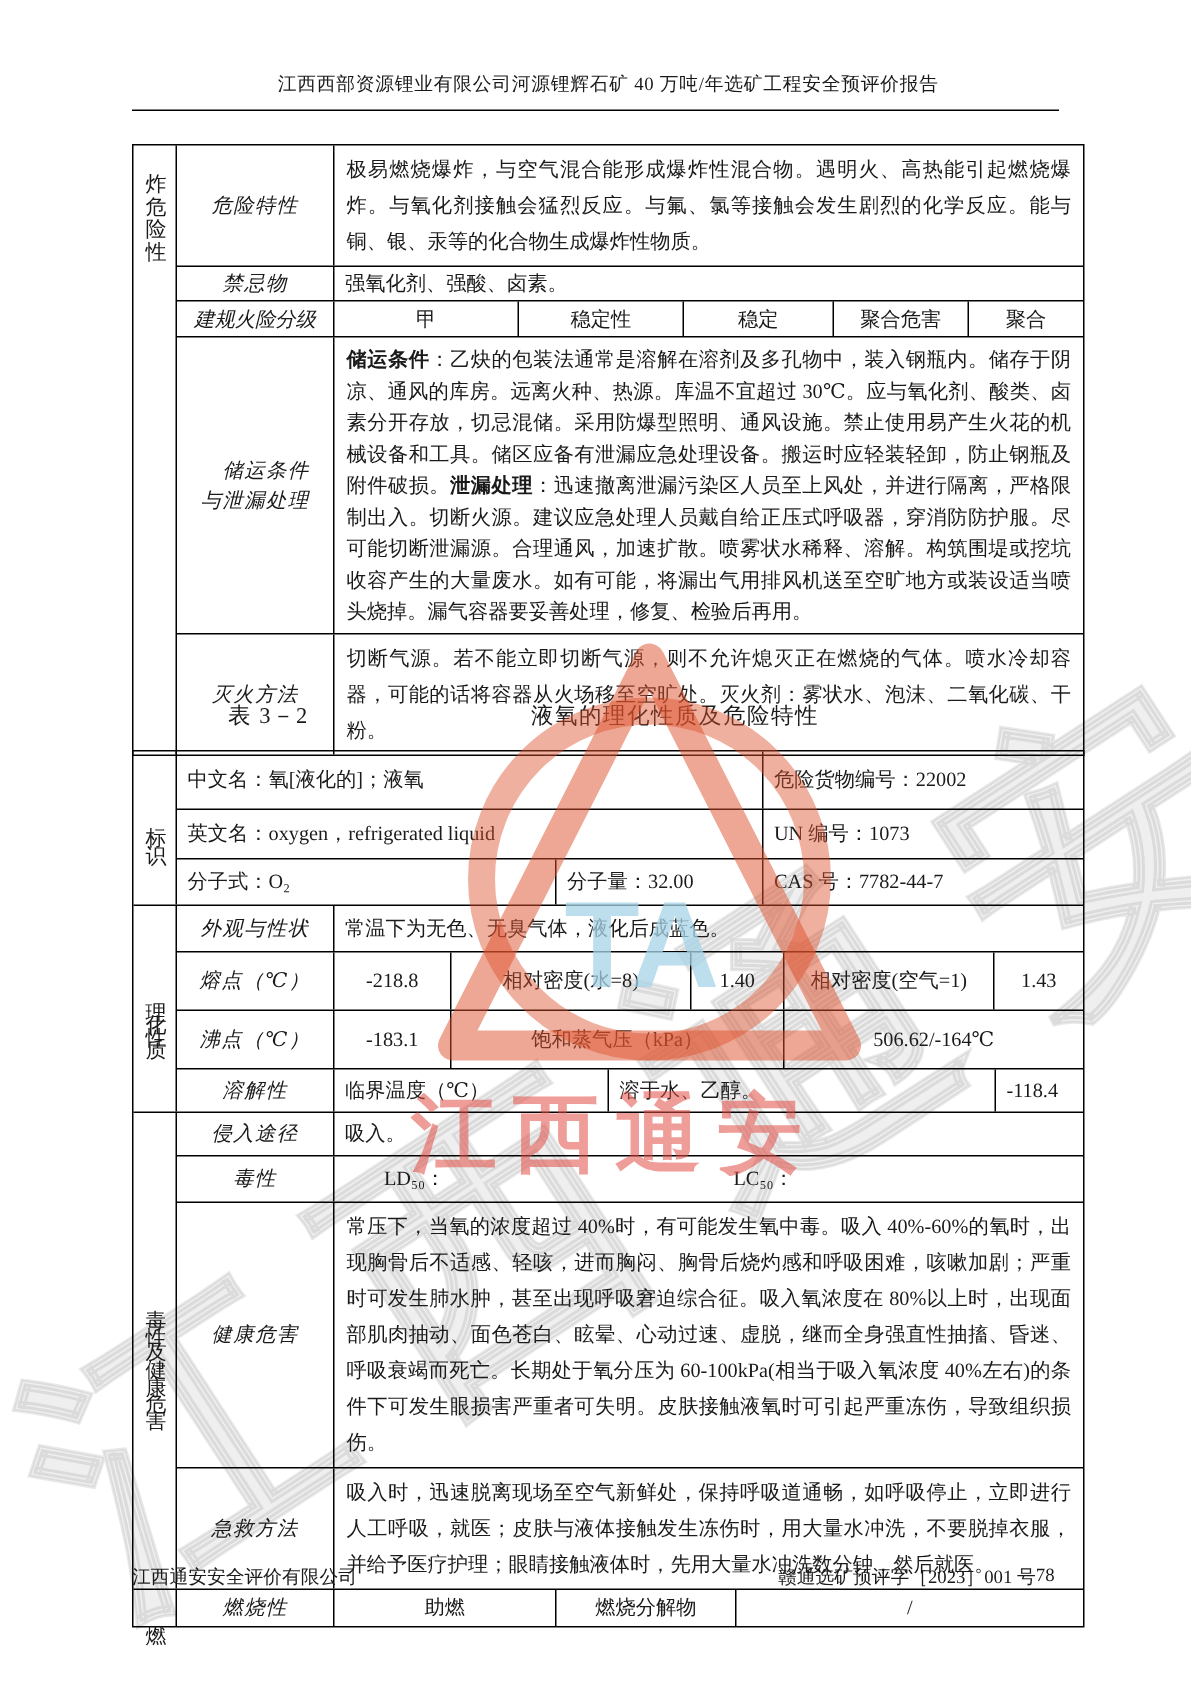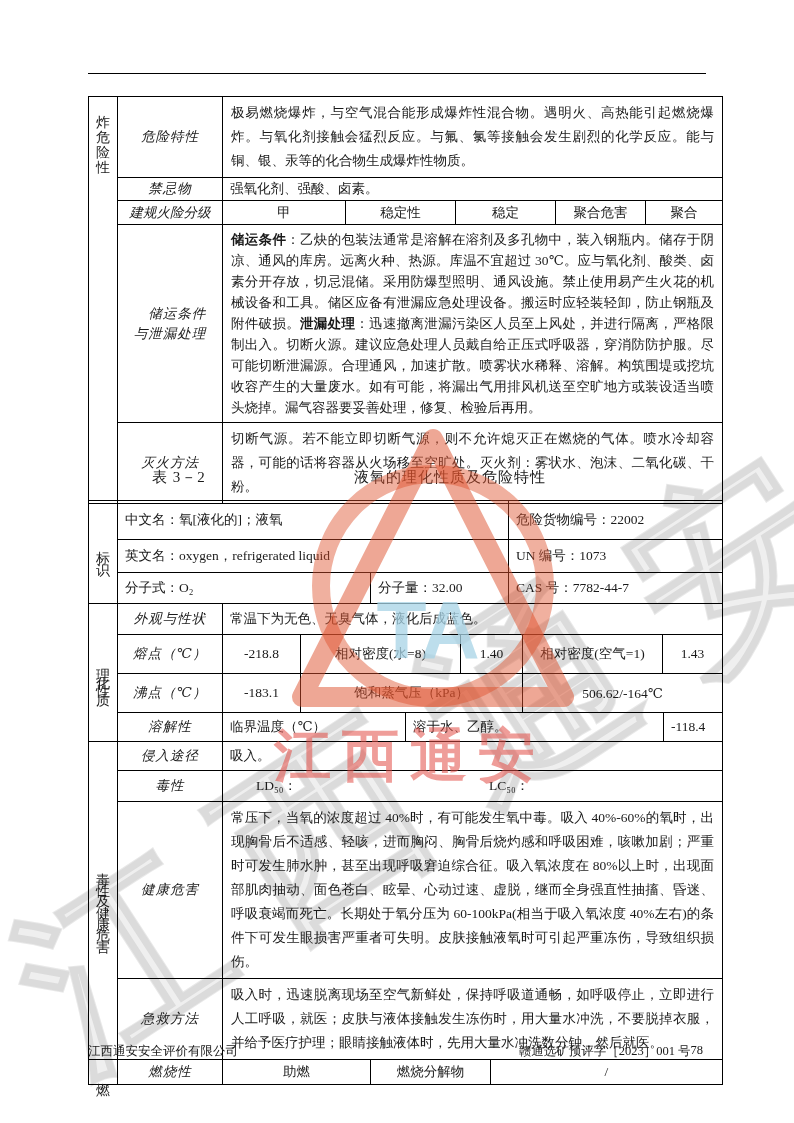--- a/index.html
+++ b/index.html
@@ -49,20 +49,21 @@
           letter-spacing:11px;color:rgba(226,77,70,0.55);z-index:3;pointer-events:none;
           font-family:"Liberation Sans","DejaVu Sans",sans-serif;}
 </style>
 </head>
 <body>
 
 <div class="page">
 
   <div class="wm-diag">江西通安</div>
 
+  <div class="hdr">江西西部资源锂业有限公司河源锂辉石矿 40 万吨/年选矿工程安全预评价报告</div>
   <div class="hdr-rule"></div>
 
   <div class="tbl" style="top:96px;">
     <div class="sec nb">
       <div class="vc vtop">
         <span class="vt" style="letter-spacing:15px;">炸危险性</span>
       </div>
       <div class="rows">
         <div class="row" style="min-height:80px;">
           <div class="c lbl">危险特性</div>

